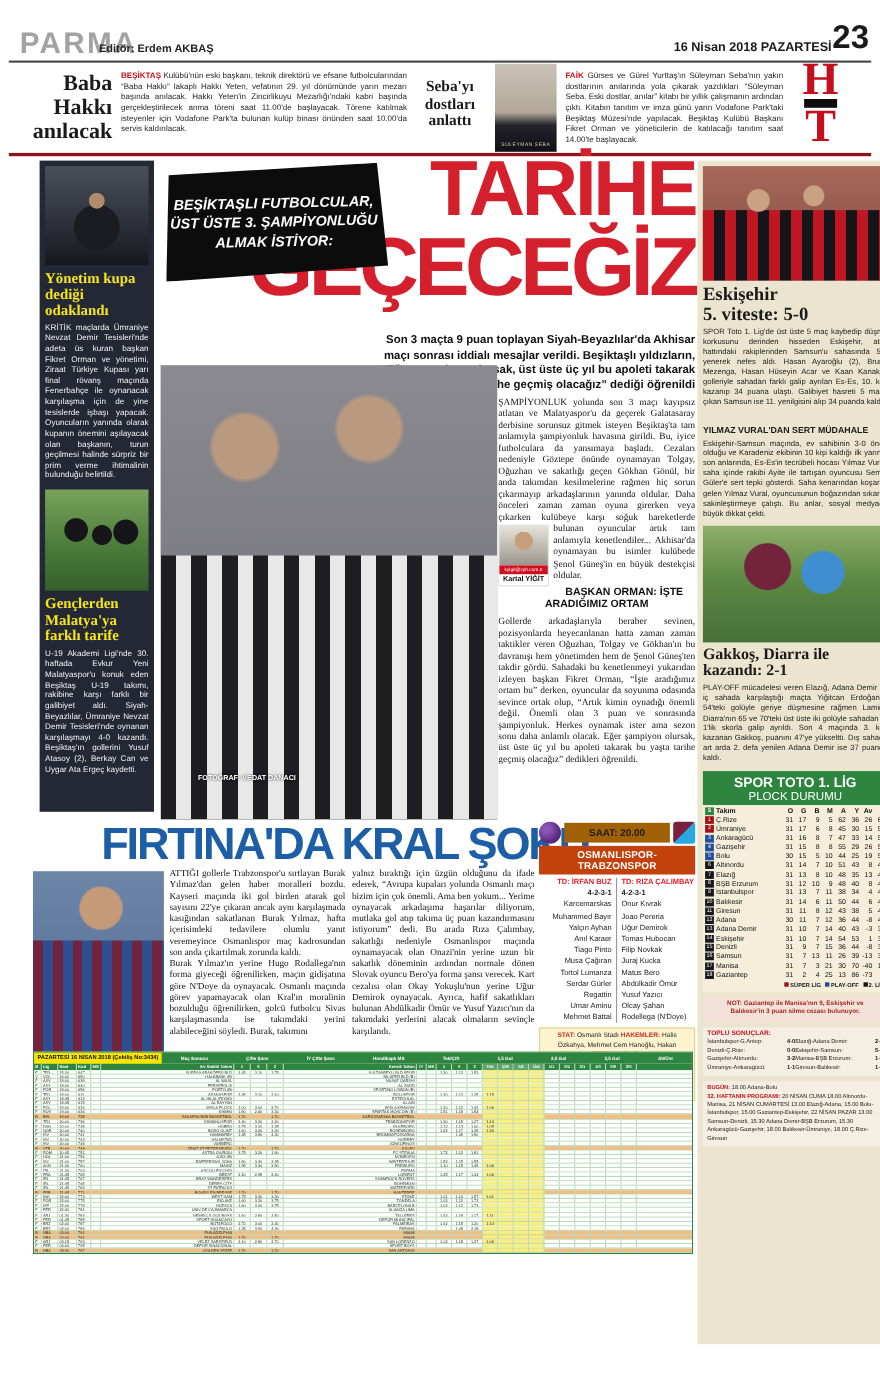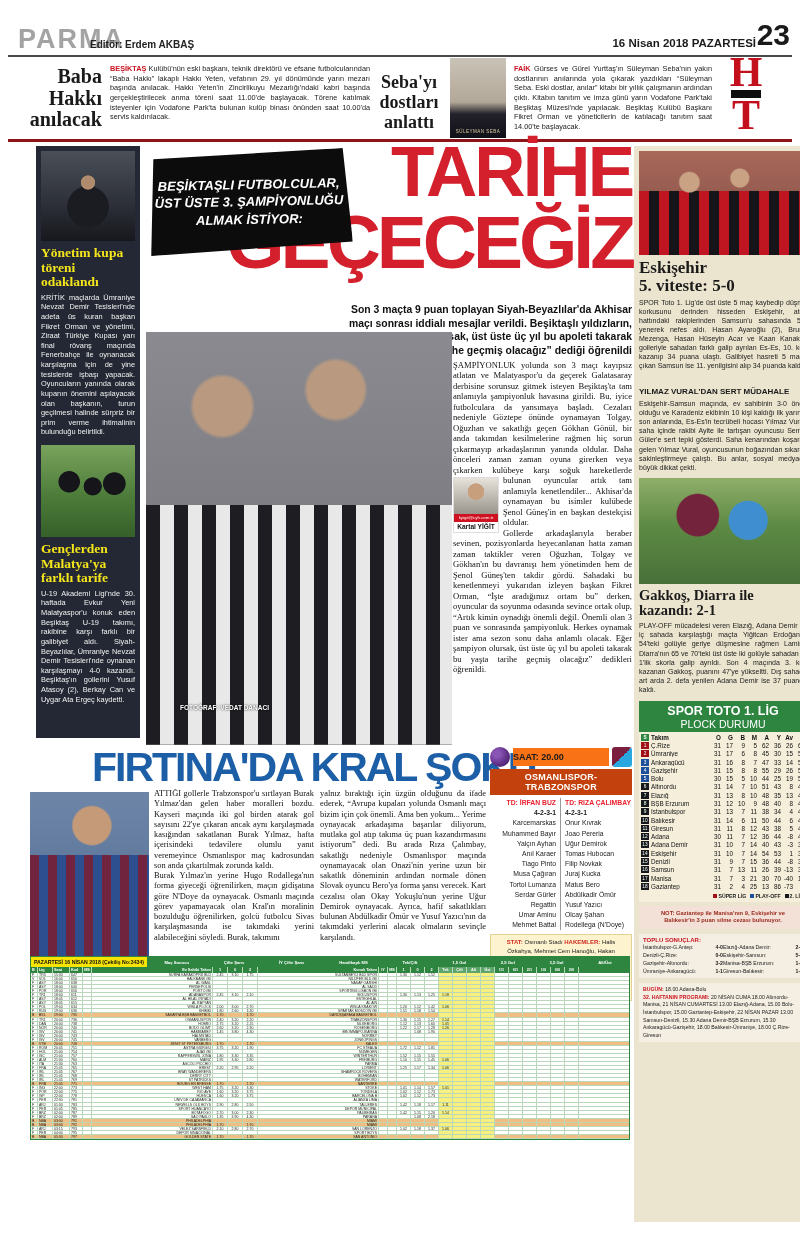--- a/index.html
+++ b/index.html
@@ -13,21 +13,21 @@
   .mast-ed{left:90px;top:39px;font-size:10px;font-weight:700;color:#222;}
   .mast-date{right:44px;top:37px;font-size:11.5px;font-weight:700;}
   .mast-page{right:10px;top:18px;font-size:30px;font-weight:700;}
   .mast-rule{left:8px;right:8px;top:55px;height:2px;background:#4a4a4a;}
 
   
   .brief-title-l{left:20px;top:66px;width:82px;font-family:"Liberation Serif",serif;
       font-size:20px;font-weight:700;line-height:1.08;text-align:right;}
   .brief-body-l{left:110px;top:64px;width:260px;font-size:7.3px;line-height:1.32;text-align:justify;color:#222;}
   .brief-title-m{left:372px;top:72px;width:74px;font-family:"Liberation Serif",serif;
-      font-size:18px;font-weight:700;line-height:1.12;text-align:center;}
+      font-size:14px;font-weight:700;line-height:1.12;text-align:center;}
   .seba-photo{left:450px;top:58px;width:56px;height:80px;
       background:linear-gradient(180deg,#c9c2b6 0%,#b3a898 55%,#23222a 70%,#101018 100%);}
   .seba-cap{position:absolute;left:0;right:0;bottom:4px;color:#d8cfa2;font-size:4.5px;text-align:center;letter-spacing:.5px;}
   .brief-body-r{left:514px;top:64px;width:198px;font-size:7.3px;line-height:1.32;text-align:justify;color:#222;}
   .lead-red{color:#c9121f;font-weight:700;}
   .ht-logo{left:724px;top:56px;width:44px;height:84px;text-align:center;line-height:.78;}
   .ht-logo .h,.ht-logo .t{font-size:42px;font-weight:700;color:#c3101c;font-family:"Liberation Serif",serif;display:block;}
   .ht-logo .bar{display:block;width:30px;height:8px;background:#0e0e0e;margin:1px auto;}
   .red-rule{left:8px;right:8px;top:139px;height:3px;background:#8e1419;}
 
@@ -129,21 +129,21 @@
       white-space:pre-line;color:#111;}
   .scol1{left:154px;top:789px;width:160px;height:214px;overflow:hidden;}
   .scol2{left:320px;top:789px;width:166px;height:214px;overflow:hidden;}
 
   
   .matchbox{left:490px;top:747px;width:142px;}
   .mb-top{display:flex;align-items:center;gap:3px;}
   .crest{width:20px;height:20px;flex:none;}
   .crest.osm{border-radius:50%;background:radial-gradient(circle at 35% 35%,#8a55b5 18%,#5b2d82 60%,#3f1d5e 100%);}
   .crest.ts{background:linear-gradient(135deg,#7a1f3d 50%,#29a8e0 50%);border-radius:3px;}
-  .mb-time{flex:1;background:#f97316;text-align:left;font-weight:700;font-size:9px;padding:4px 0;}
+  .mb-time{flex:1;background:#a16207;text-align:center;font-weight:700;font-size:9px;padding:4px 0;}
   .mb-title{background:#c2410c;color:#fff;font-weight:700;font-size:9px;text-align:center;
       padding:3px 0;margin-top:2px;letter-spacing:.2px;}
   .lineups{display:flex;margin-top:3px;}
   .lcol{width:50%;font-size:6.8px;line-height:1.5;color:#222;}
   .lcol.home{text-align:right;padding-right:4px;border-right:1px solid #999;}
   .lcol.away{text-align:left;padding-left:4px;}
   .lcol .td{color:#e8212e;font-weight:700;}
   .lcol .frm{font-weight:700;}
   .mb-info{margin-top:4px;background:#fdf4cf;border:1px solid #e0d292;font-size:6px;line-height:1.4;
       text-align:center;padding:3px;color:#222;}
@@ -190,21 +190,21 @@
   <div class="abs brief-body-r" data-name="brief-body-seba"><span class="lead-red" data-name="brief-lead">FAİK</span><span data-name="brief-text"> Gürses ve Gürel Yurttaş'ın Süleyman Seba'nın yakın dostlarının anılarında yola çıkarak yazdıkları “Süleyman Seba. Eski dostlar, anılar” kitabı bir yıllık çalışmanın ardından çıktı. Kitabın tanıtım ve imza günü yarın Vodafone Park'taki Beşiktaş Müzesi'nde yapılacak. Beşiktaş Kulübü Başkanı Fikret Orman ve yöneticilerin de katılacağı tanıtım saat 14.00'te başlayacak.</span></div>
   <div class="abs ht-logo" data-name="ht-newspaper-logo">
     <span class="h" data-name="logo-letter-h">H</span>
     <span class="bar" data-name="logo-bar"></span>
     <span class="t" data-name="logo-letter-t">T</span>
   </div>
   <div class="abs red-rule" data-name="section-divider-rule"></div>
 
   <div class="abs sidebar" data-name="left-sidebar">
     <div class="sb-photo1" data-name="fikret-orman-photo"></div>
-    <div class="sb-title" data-name="sidebar-story1-title">Yönetim kupa töreni odaklandı</div>
+    <div class="sb-title" data-name="sidebar-story1-title">Yönetim kupa dediği odaklandı</div>
     <div class="sb-body" data-name="sidebar-story1-body">KRİTİK maçlarda Ümraniye Nevzat Demir Tesisleri'nde adeta üs kuran başkan Fikret Orman ve yönetimi, Ziraat Türkiye Kupası yarı final rövanş maçında Fenerbahçe ile oynanacak karşılaşma için de yine tesislerde işbaşı yapacak. Oyuncuların yanında olarak kupanın önemini aşılayacak olan başkanın, turun geçilmesi halinde sürpriz bir prim verme ihtimalinin bulunduğu belirtildi.</div>
     <div class="sb-photo2" data-name="u19-team-photo"></div>
     <div class="sb-title" data-name="sidebar-story2-title">Gençlerden Malatya'ya farklı tarife</div>
     <div class="sb-body" data-name="sidebar-story2-body">U-19 Akademi Ligi'nde 30. haftada Evkur Yeni Malatyaspor'u konuk eden Beşiktaş U-19 takımı, rakibine karşı farklı bir galibiyet aldı. Siyah-Beyazlılar, Ümraniye Nevzat Demir Tesisleri'nde oynanan karşılaşmayı 4-0 kazandı. Beşiktaş'ın gollerini Yusuf Atasoy (2), Berkay Can ve Uygar Ata Ergeç kaydetti.</div>
   </div>
 
   <div class="abs headline" data-name="main-headline">
     <div class="hl1" data-name="headline-line1">TARİHE</div>
     <div class="hl2" data-name="headline-line2">GEÇECEĞİZ</div>
   </div>
@@ -213,21 +213,22 @@
   <div class="abs main-photo" data-name="besiktas-celebration-photo">
     <div class="photo-credit" data-name="photo-credit">FOTOĞRAF: VEDAT DANACI</div>
   </div>
   <div class="abs article-body" data-name="main-article-body">
     <span data-name="body-text">ŞAMPİYONLUK yolunda son 3 maçı kayıpsız atlatan ve Malatyaspor'u da geçerek Galatasaray derbisine sorunsuz gitmek isteyen Beşiktaş'ta tam anlamıyla şampiyonluk havasına girildi. Bu, iyice futbolculara da yansımaya başladı. Cezaları nedeniyle Göztepe önünde oynamayan Tolgay, Oğuzhan ve sakatlığı geçen Gökhan Gönül, bir anda takımdan kesilmelerine rağmen hiç sorun çıkarmayıp arkadaşlarının yanında oldular. Daha önceleri zaman zaman oyuna girerken veya çıkarken kulübeye karşı soğuk hareketlerde bulunan oyuncular artık</span>
     <span class="byline-box" data-name="byline-box">
       <span class="bl-photo" data-name="byline-author-photo"></span>
       <span class="bl-mail" data-name="byline-email">kyigit@cyh.com.tr</span>
       <span class="bl-name" data-name="byline-name">Kartal YİĞİT</span>
     </span>
-    <span data-name="body-text">tam anlamıyla kenetlendiler... Akhisar'da oynamayan bu isimler kulübede Şenol Güneş'in en başkan destekçisi oldular.</span>
+    <span data-name="body-text">tam anlamıyla kenetlendiler... Akhisar'da oynamayan bu isimler kulübede Şenol Güneş'in en büyük destekçisi oldular.</span>
+    <div class="subhead" data-name="article-subhead">BAŞKAN ORMAN: İŞTE ARADIĞIMIZ ORTAM</div>
     <div data-name="body-text">Gollerde arkadaşlarıyla beraber sevinen, pozisyonlarda heyecanlanan hatta zaman zaman taktikler veren Oğuzhan, Tolgay ve Gökhan'ın bu davranışı hem yönetimden hem de Şenol Güneş'ten takdir gördü. Sahadaki bu kenetlenmeyi yukarıdan izleyen başkan Fikret Orman, “İşte aradığımız ortam bu” derken, oyuncular da soyunma odasında sevince ortak olup, “Artık kimin oynadığı önemli değil. Önemli olan 3 puan ve sonrasında şampiyonluk. Herkes oynamak ister ama sezon sonu daha anlamlı olacak. Eğer şampiyon olursak, üst üste üç yıl bu apoleti takarak bu yaşta tarihe geçmiş olacağız” dedikleri öğrenildi.</div>
   </div>
 
   <div class="abs rail" data-name="right-rail">
     <div class="rail-photo1" data-name="eskisehir-photo"></div>
     <div class="rail-h1" data-name="rail-story1-title">
       <div data-name="rail-title-line">Eskişehir</div>
       <div data-name="rail-title-line">5. viteste: 5-0</div>
     </div>
     <div class="rail-body" data-name="rail-story1-body">SPOR Toto 1. Lig'de üst üste 5 maç kaybedip düşme korkusunu derinden hisseden Eskişehir, ateş hattındaki rakiplerinden Samsun'u sahasında 5-0 yenerek nefes aldı. Hasan Ayaroğlu (2), Bruno Mezenga, Hasan Hüseyin Acar ve Kaan Kanak'ın golleriyle sahadan farklı galip ayrılan Es-Es, 10. kez kazanıp 34 puana ulaştı. Galibiyet hasreti 5 maça çıkan Samsun ise 11. yenilgisini alıp 34 puanda kaldı.</div>

